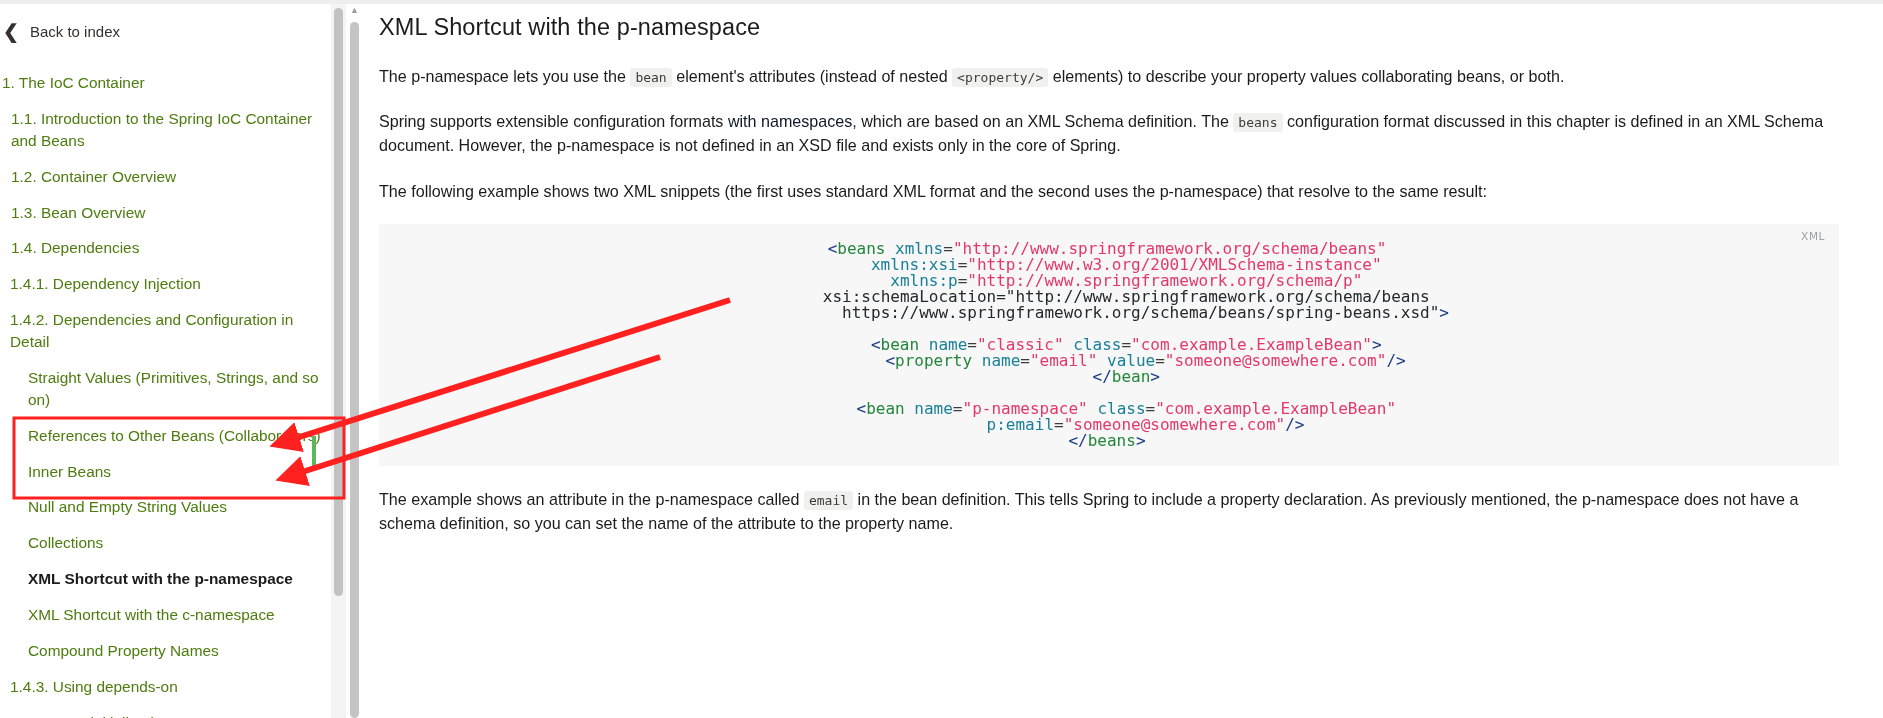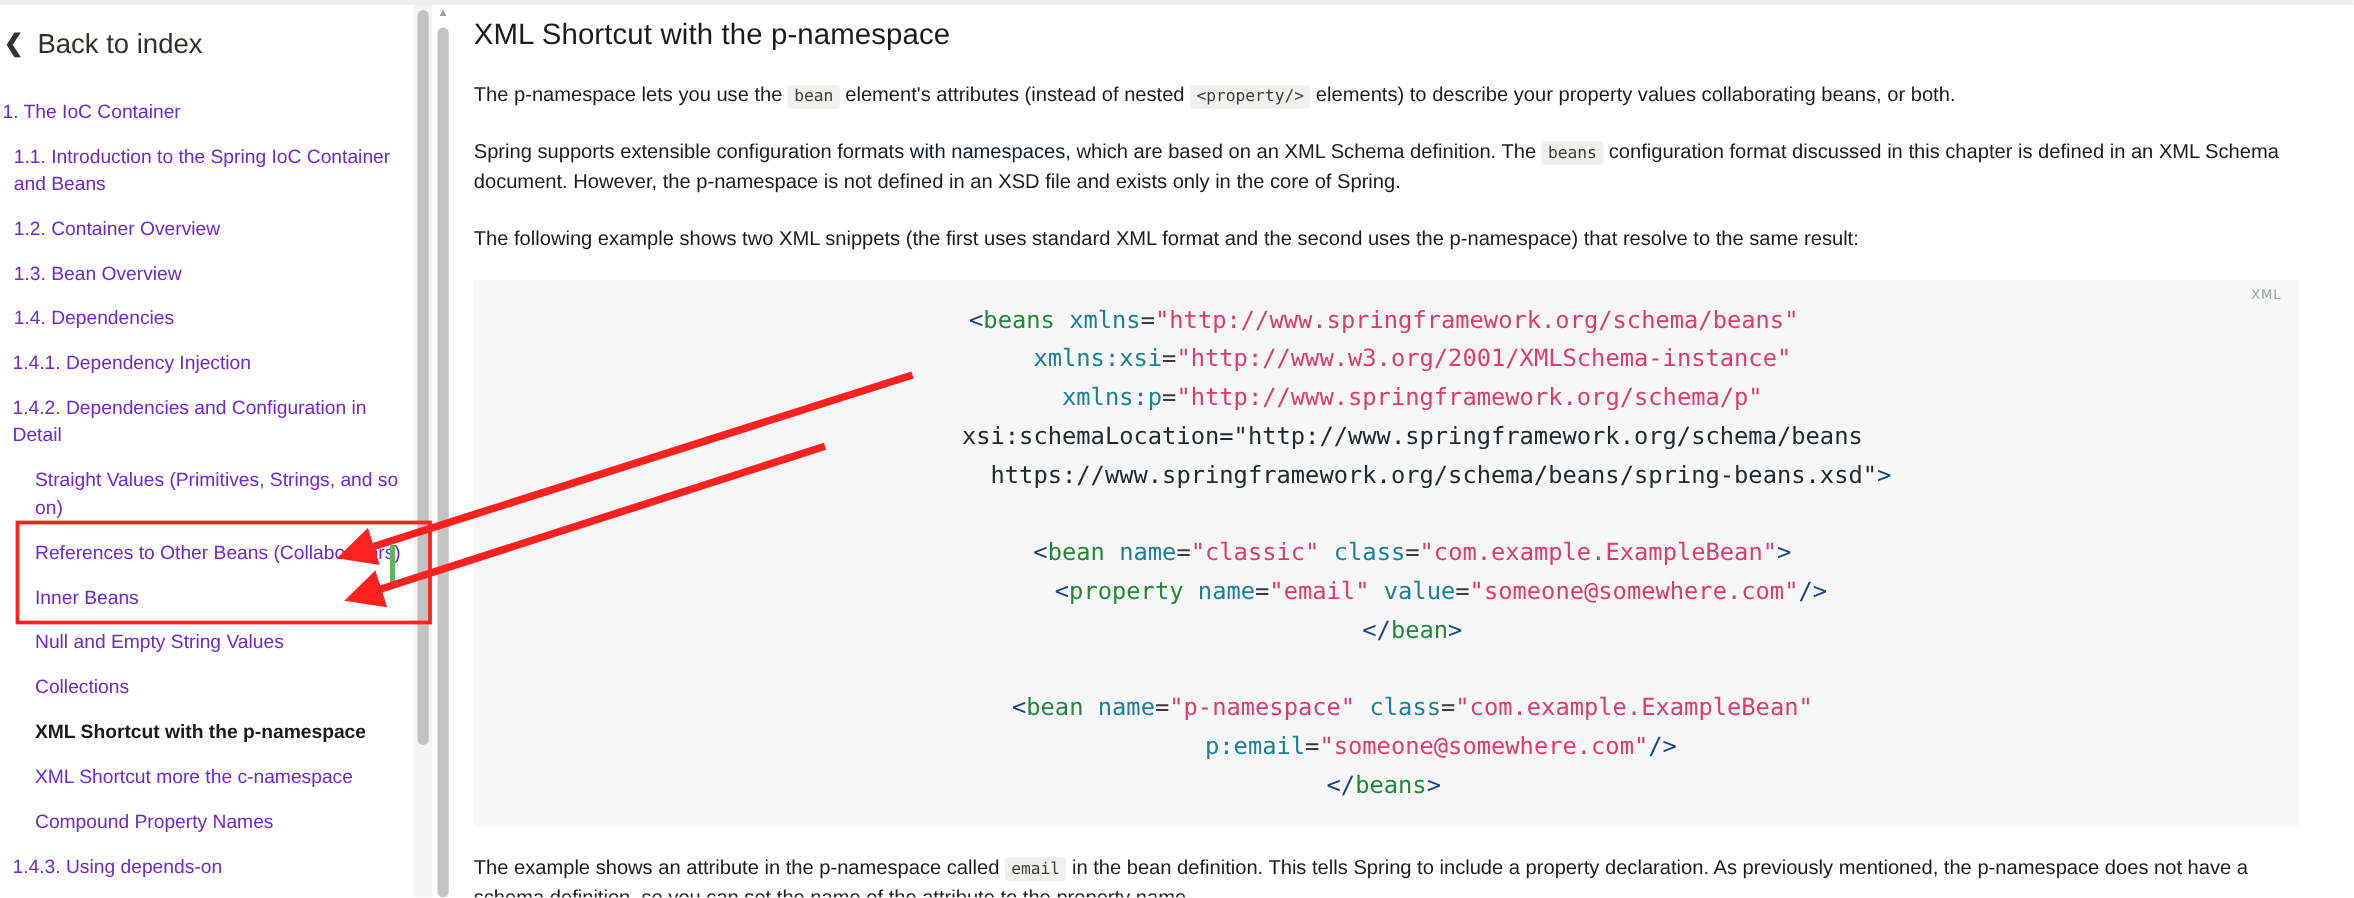--- a/index.html
+++ b/index.html
@@ -38,26 +38,26 @@
     cursor: pointer;
   }
   .back-chevron {
     font-size: 19px;
     line-height: 1;
     font-weight: 700;
     color: #34302d;
     margin-left: 1px;
     display: inline-block;
   }
-  .back-label { font-size: 22px; color: #34302d; }
+  .back-label { font-size: 15px; color: #34302d; }
 
   .toc { margin-top: 24px; }
   .toc-item {
     display: block;
-    color: #6d28d9;
+    color: #4d7c0f;
     text-decoration: none;
     font-size: 15.4px;
     line-height: 1.42;
     padding: 7px 18px 7px 0;
     cursor: pointer;
   }
   .lvl-1 { padding-left: 2px; }
   .lvl-2 { padding-left: 11px; }
   .lvl-3 { padding-left: 10px; }
   .lvl-4 { padding-left: 28px; }
@@ -128,22 +128,22 @@
     position: absolute;
     top: 6px; right: 14px;
     font-family: "DejaVu Sans", sans-serif;
     font-size: 10.5px;
     color: #9aa0a6;
     letter-spacing: .6px;
   }
   pre.code {
     margin: 0;
     font-family: "DejaVu Sans Mono", monospace;
-    font-size: 19px;
-    line-height: 31px;
+    font-size: 16px;
+    line-height: 16px;
     color: #24292e;
     white-space: pre;
   }
   .tok-tag   { color: #22863a; }
   .tok-punct { color: #1d3f8a; }
   .tok-attr  { color: #1a8098; }
   .tok-str   { color: #e3386b; }
   .tok-eq    { color: #3b3b3b; }
 
   
@@ -203,21 +203,21 @@
       <a class="toc-item lvl-2">1.3. Bean Overview</a>
       <a class="toc-item lvl-2">1.4. Dependencies</a>
       <a class="toc-item lvl-3">1.4.1. Dependency Injection</a>
       <a class="toc-item lvl-3">1.4.2. Dependencies and Configuration in Detail</a>
       <a class="toc-item lvl-4">Straight Values (Primitives, Strings, and so on)</a>
       <a class="toc-item lvl-4">References to Other Beans (Collaborators)</a>
       <a class="toc-item lvl-4">Inner Beans</a>
       <a class="toc-item lvl-4">Null and Empty String Values</a>
       <a class="toc-item lvl-4">Collections</a>
       <a class="toc-item lvl-4 current">XML Shortcut with the p-namespace</a>
-      <a class="toc-item lvl-4">XML Shortcut more the c-namespace</a>
+      <a class="toc-item lvl-4">XML Shortcut with the c-namespace</a>
       <a class="toc-item lvl-4">Compound Property Names</a>
       <a class="toc-item lvl-3">1.4.3. Using depends-on</a>
       <a class="toc-item lvl-3">1.4.4. Lazy-initialized Beans</a>
 
     </div>
 
     <div id="sidebar-scroll-track"></div>
     <div id="sidebar-scroll-thumb"></div>
   </nav>
 

